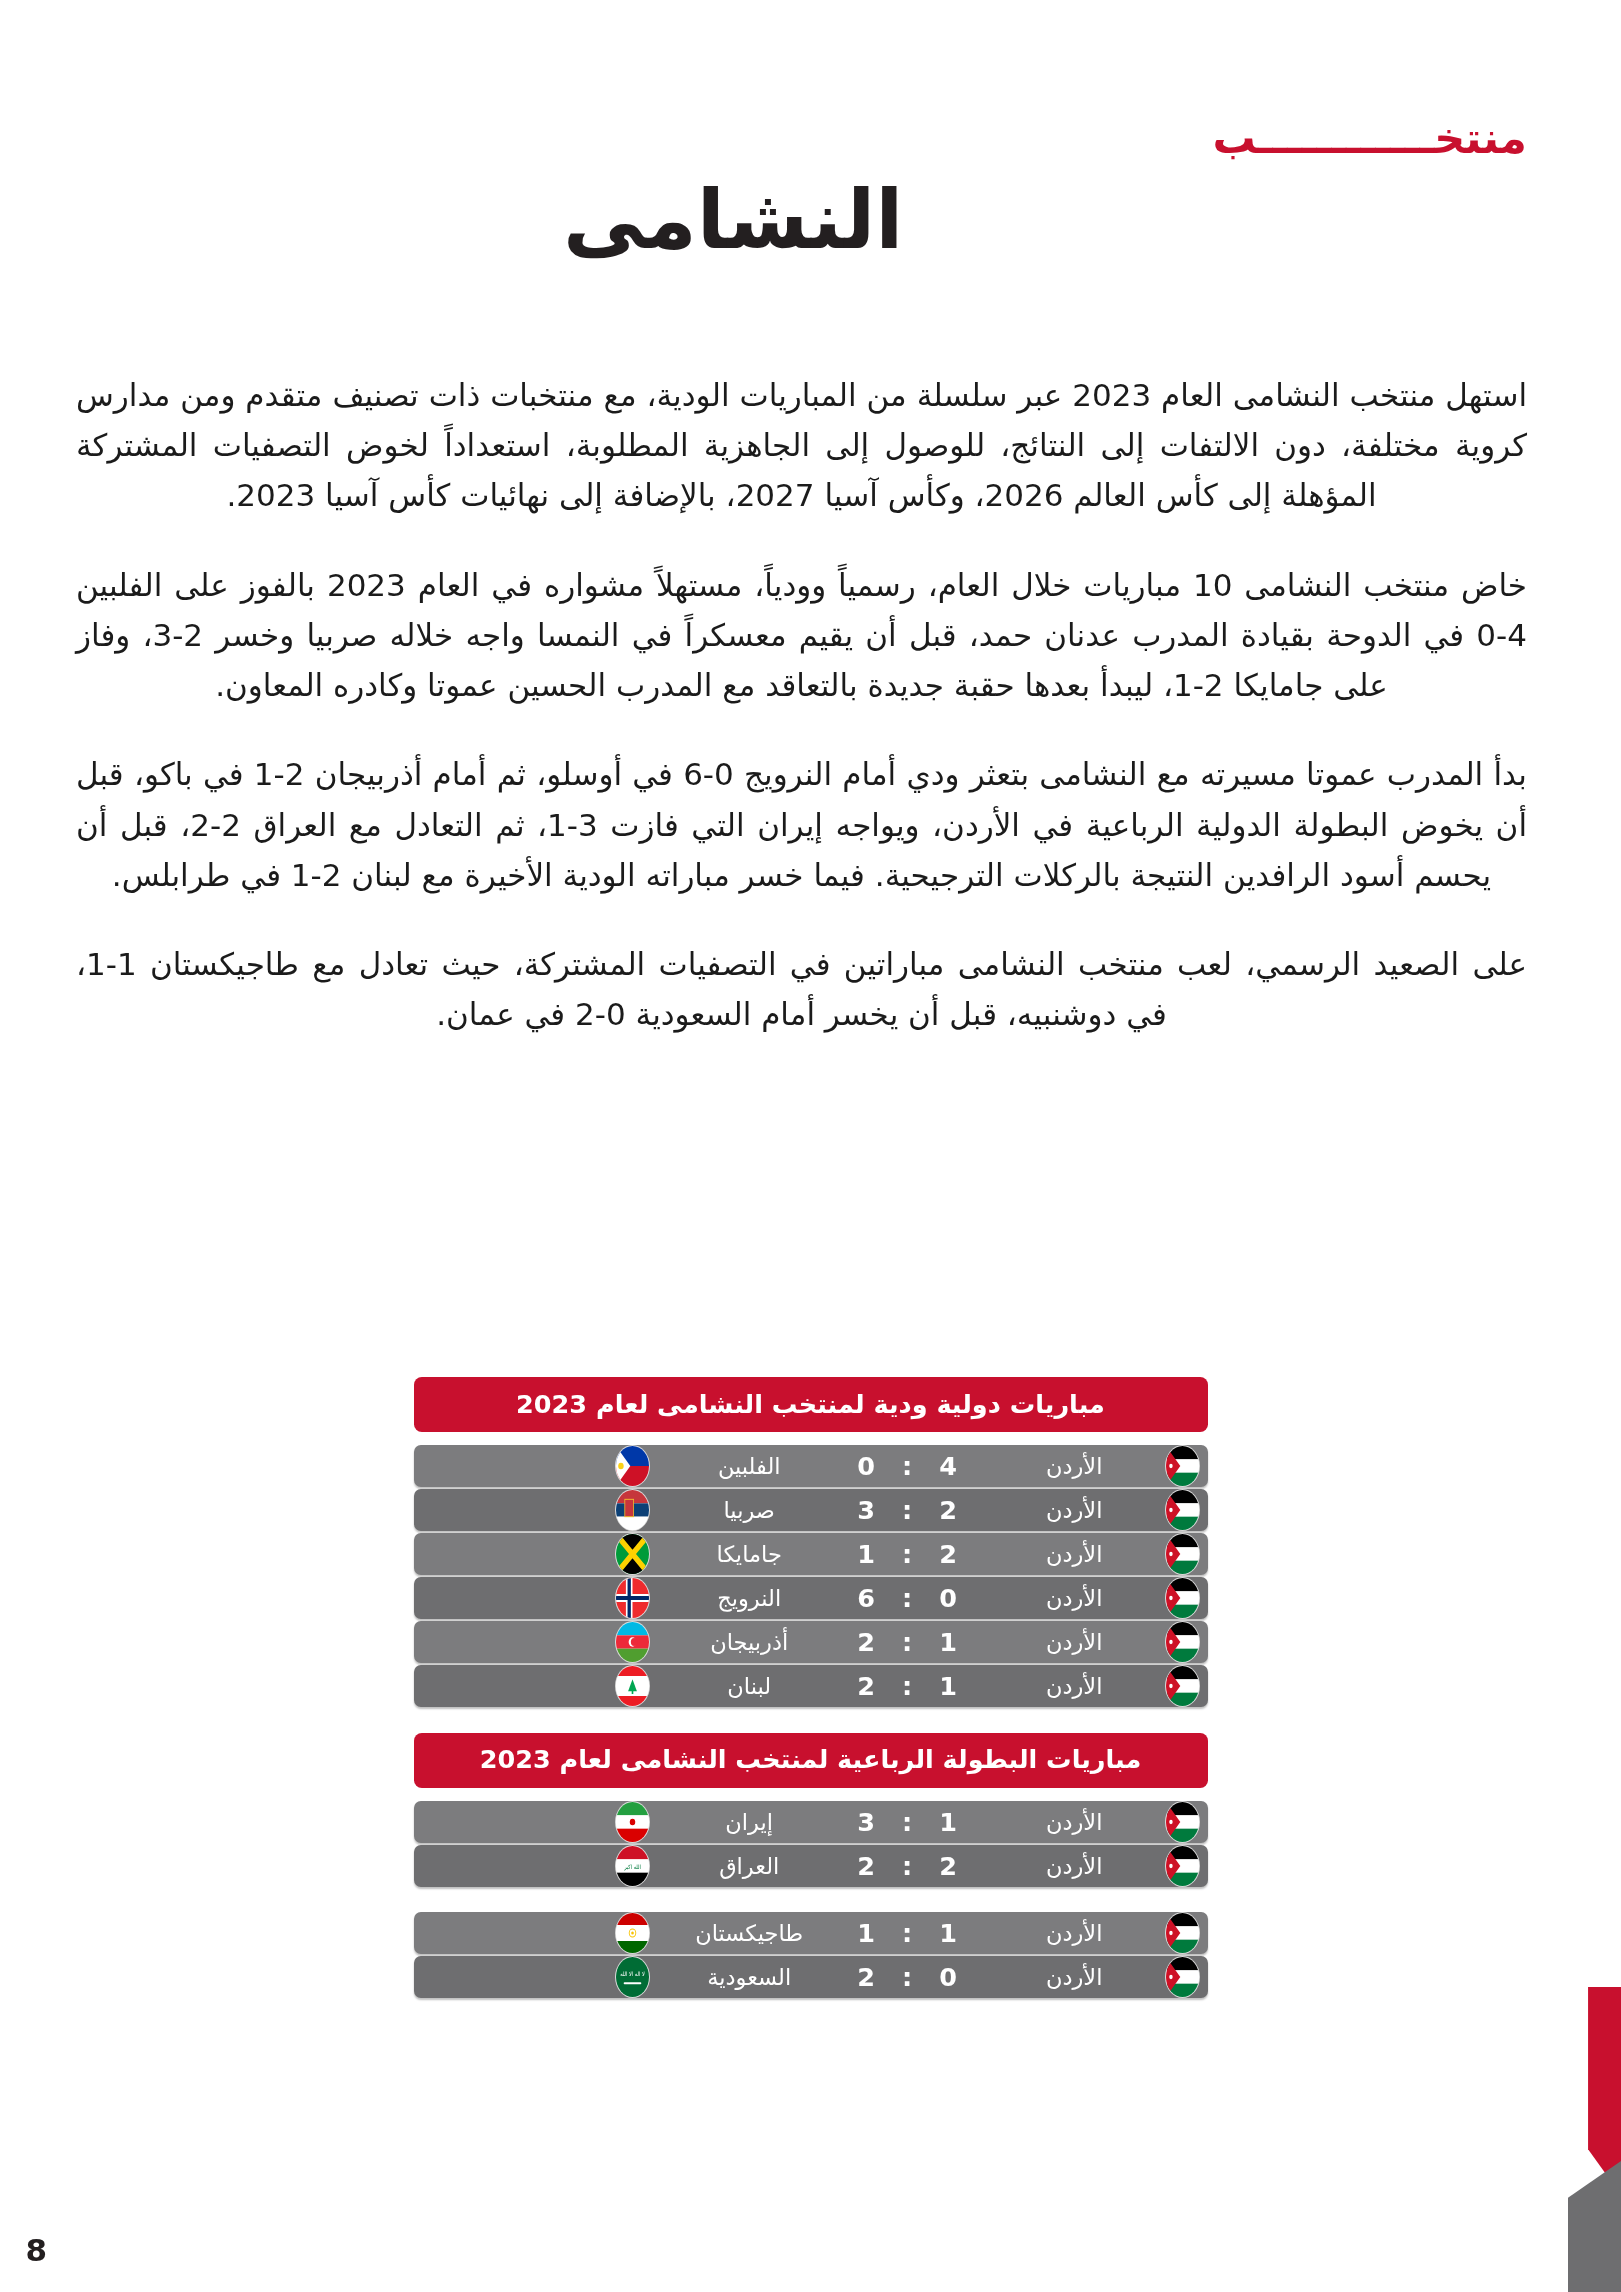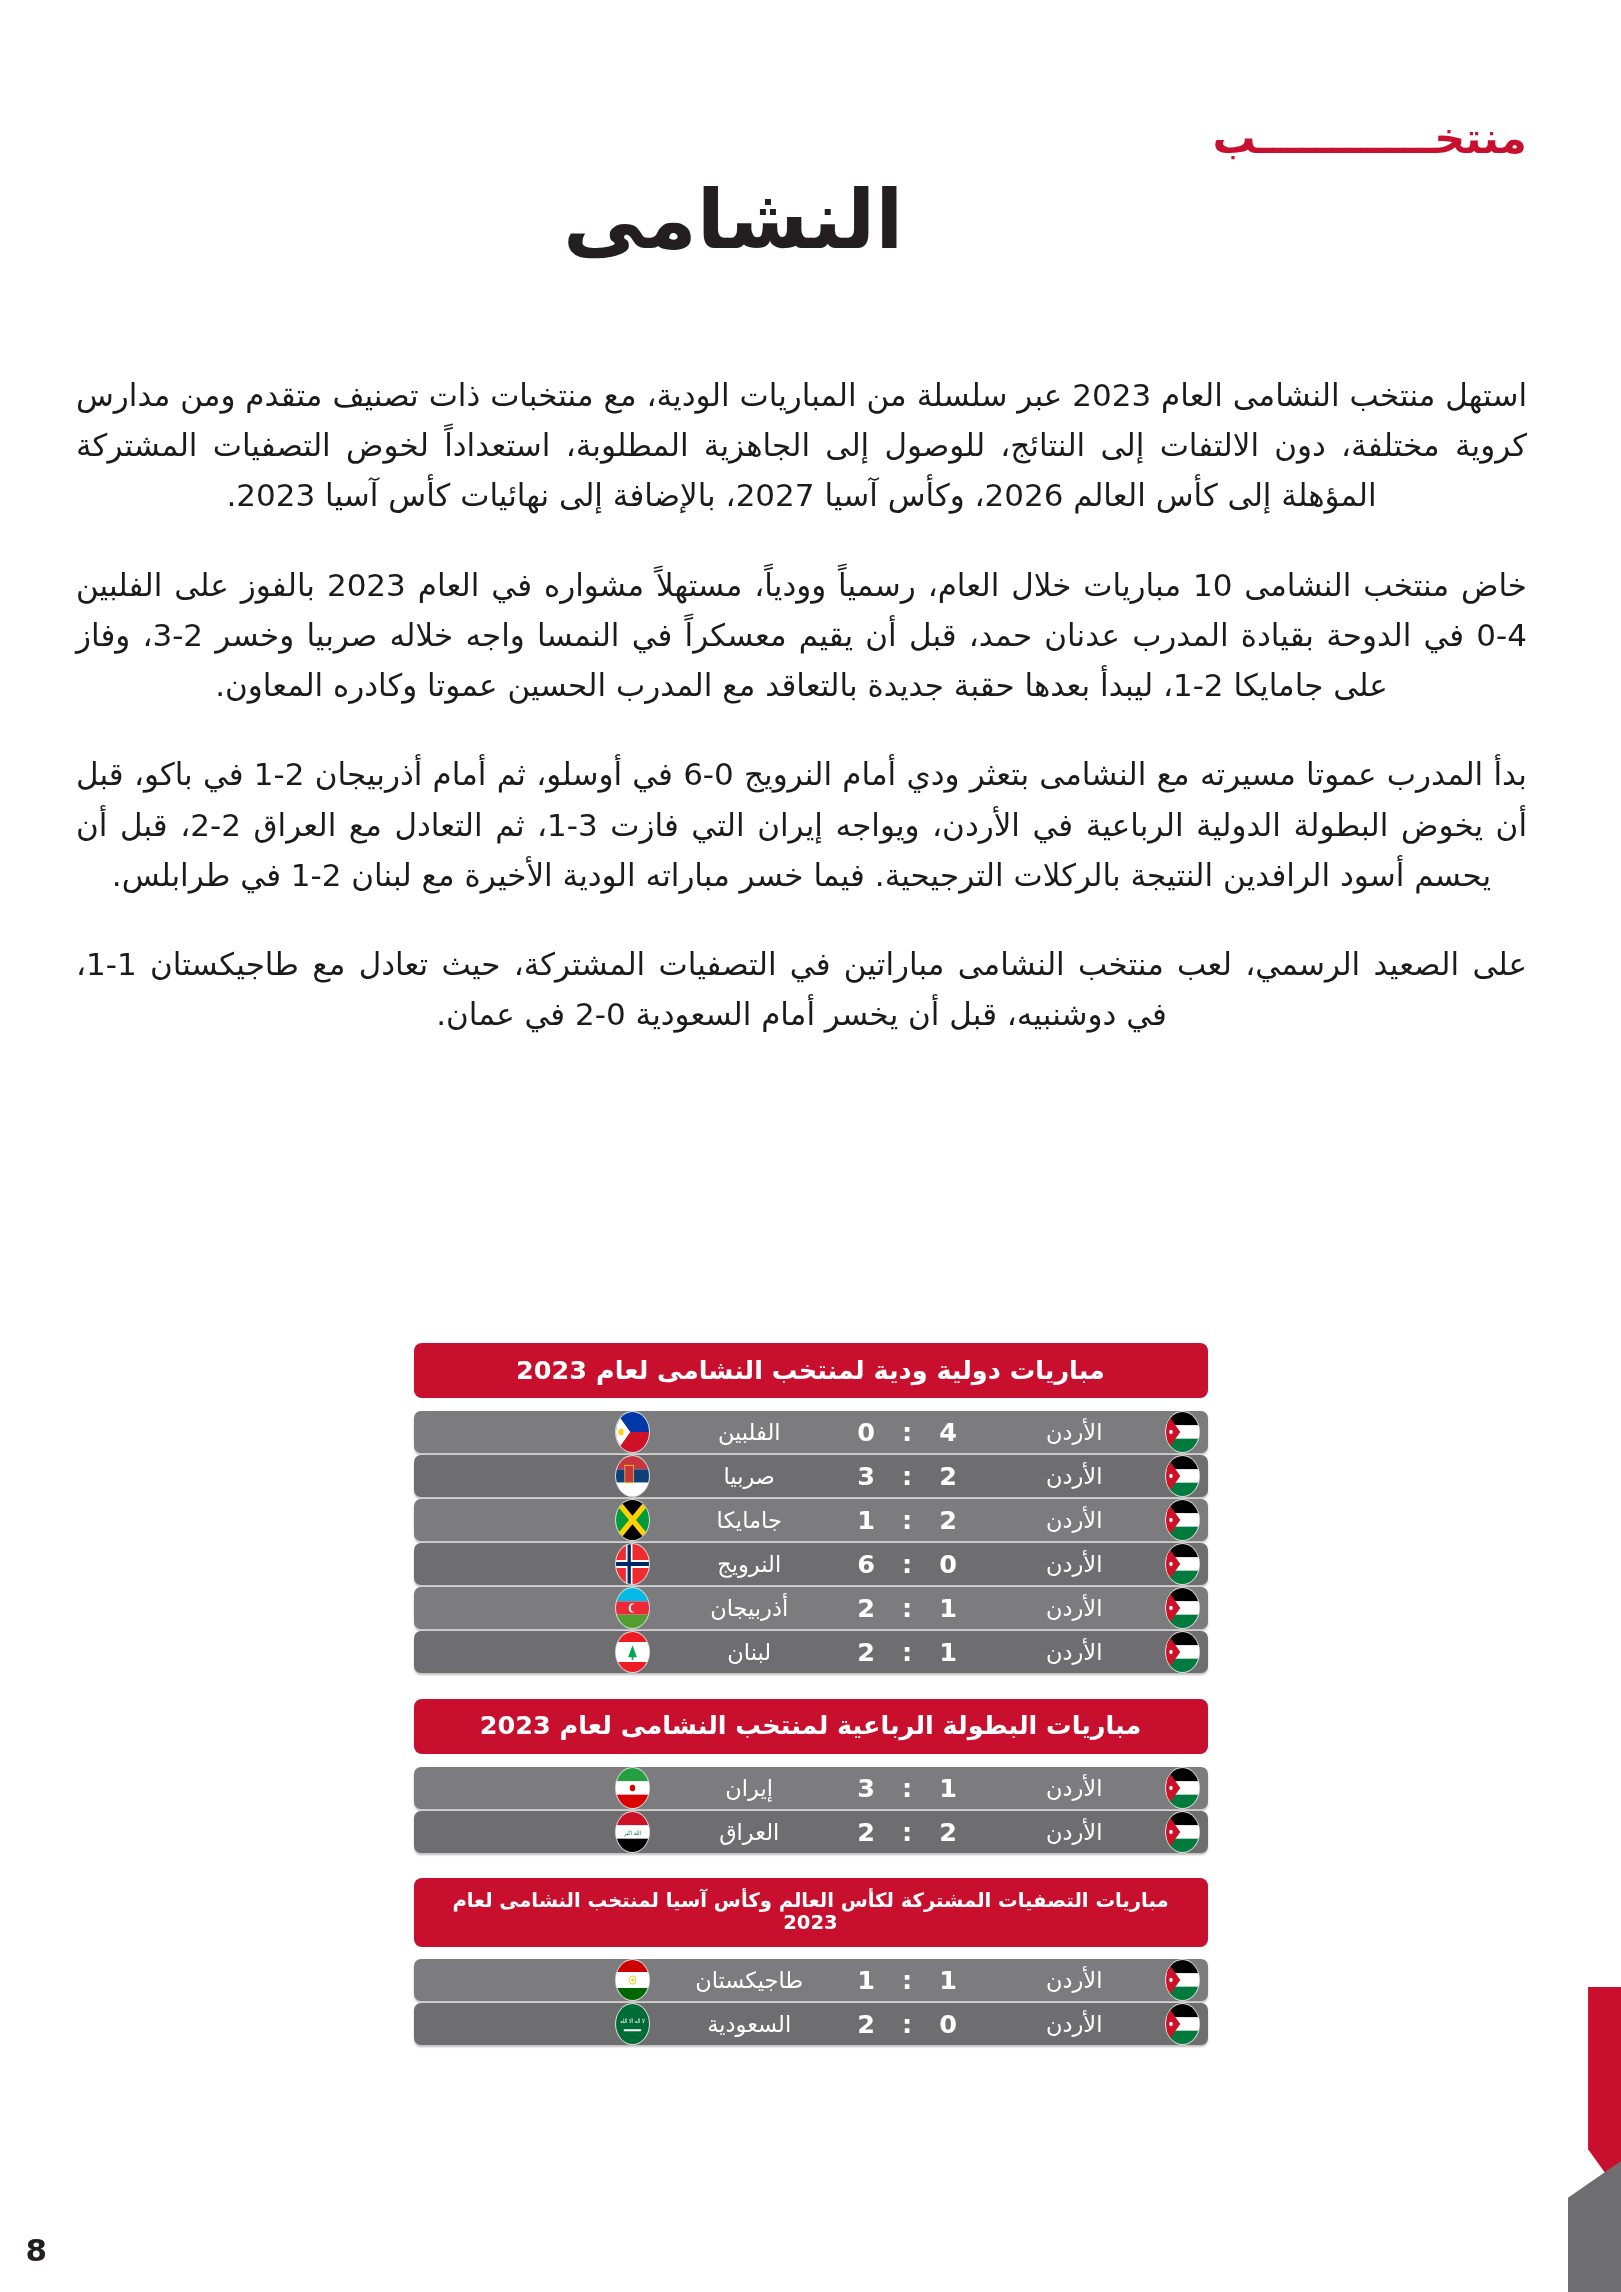--- a/index.html
+++ b/index.html
@@ -63,21 +63,21 @@
     margin: 0 0 39px 0;
     color: #1b1b1b;
     font-weight: 400;
     letter-spacing: 0px;
   }
   .para:last-child { margin-bottom: 0; }
 
   
   .tables {
     position: absolute;
-    top: 1343px;
+    top: 1377px;
     right: 0;
     left: 0;
     display: flex;
     flex-direction: column;
     align-items: center;
   }
   .table-block { width: 794px; margin-bottom: 25.5px; }
   .table-block:last-child { margin-bottom: 0; }
 
   .table-header {
@@ -398,21 +398,20 @@
               <rect width="60" height="20" fill="#ce1126"></rect>
               <rect y="20" width="60" height="20" fill="#fff"></rect>
               <rect y="40" width="60" height="20" fill="#000"></rect>
               <text x="30" y="34" font-size="9" fill="#007a3d" text-anchor="middle" font-family="DejaVu Sans">الله اكبر</text>
             </svg>
           </span>
         </div>
       </div>
     </div>
     <div class="table-block">
-      <div class="table-header small">مباريات التصفيات المشتركة لكأس العالم وكأس آسيا لمنتخب النشامى لعام 2023</div>
       <div class="rows">
         <div class="match-row">
           <span class="flag">
             <svg viewBox="0 0 60 60" preserveAspectRatio="none">
               <rect width="60" height="20" fill="#000"></rect>
               <rect y="20" width="60" height="20" fill="#fff"></rect>
               <rect y="40" width="60" height="20" fill="#007a3d"></rect>
               <polygon points="0,0 26,30 0,60" fill="#ce1126"></polygon>
               <circle cx="9" cy="30" r="3.2" fill="#fff"></circle>
             </svg>

